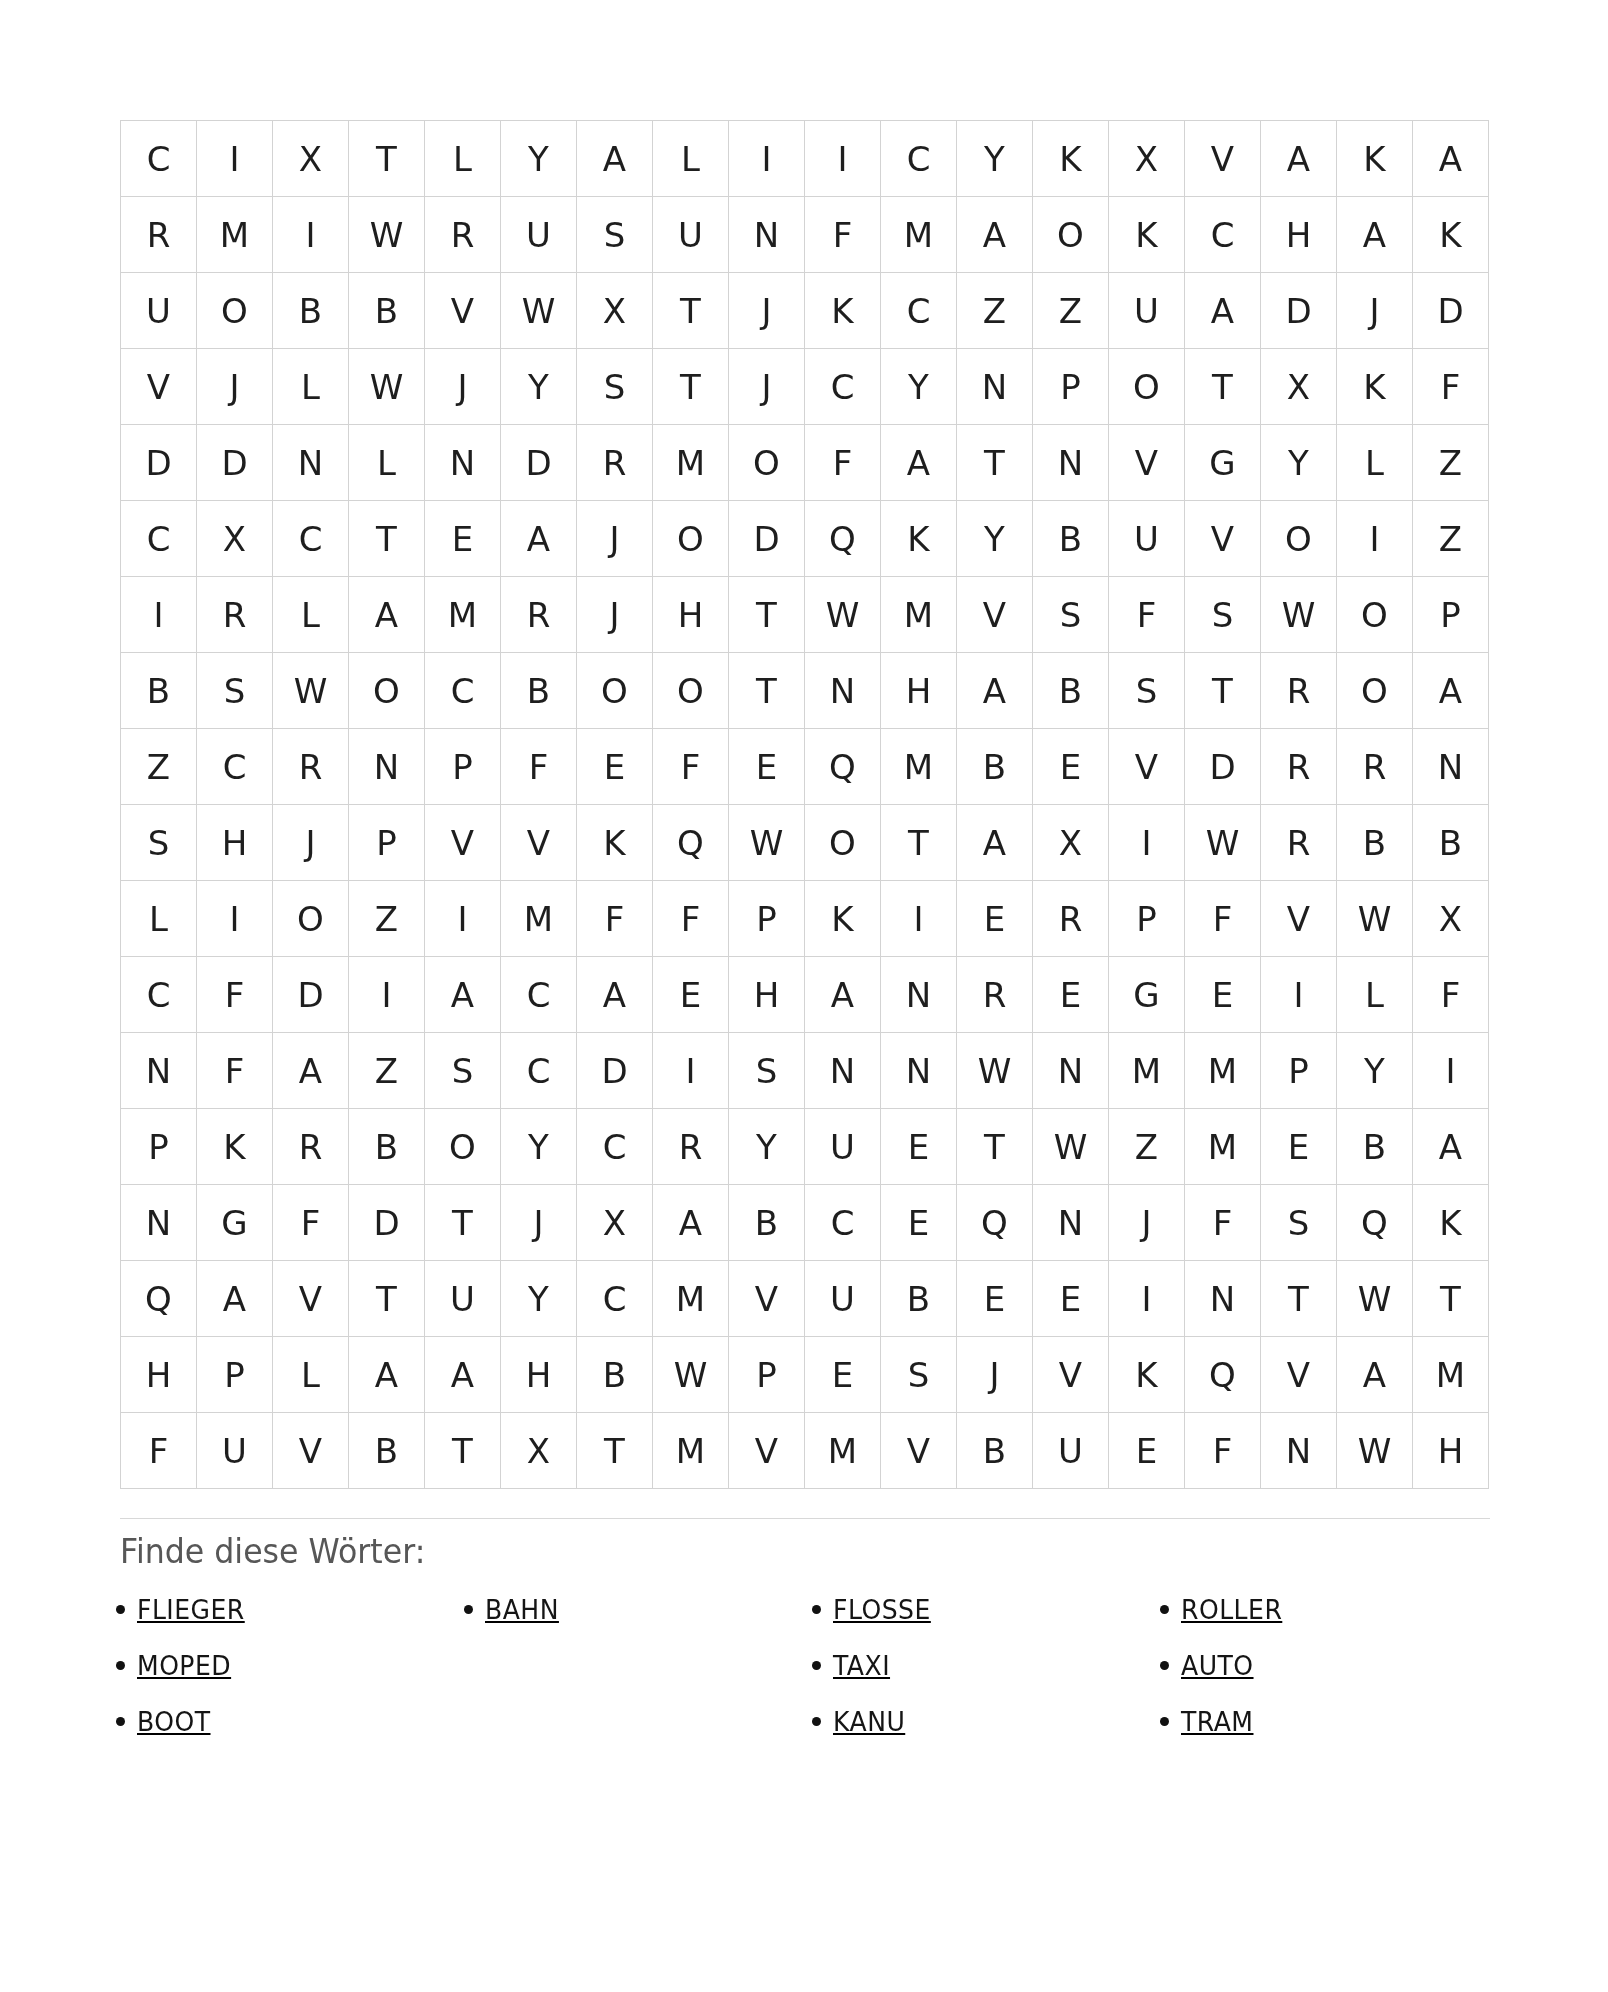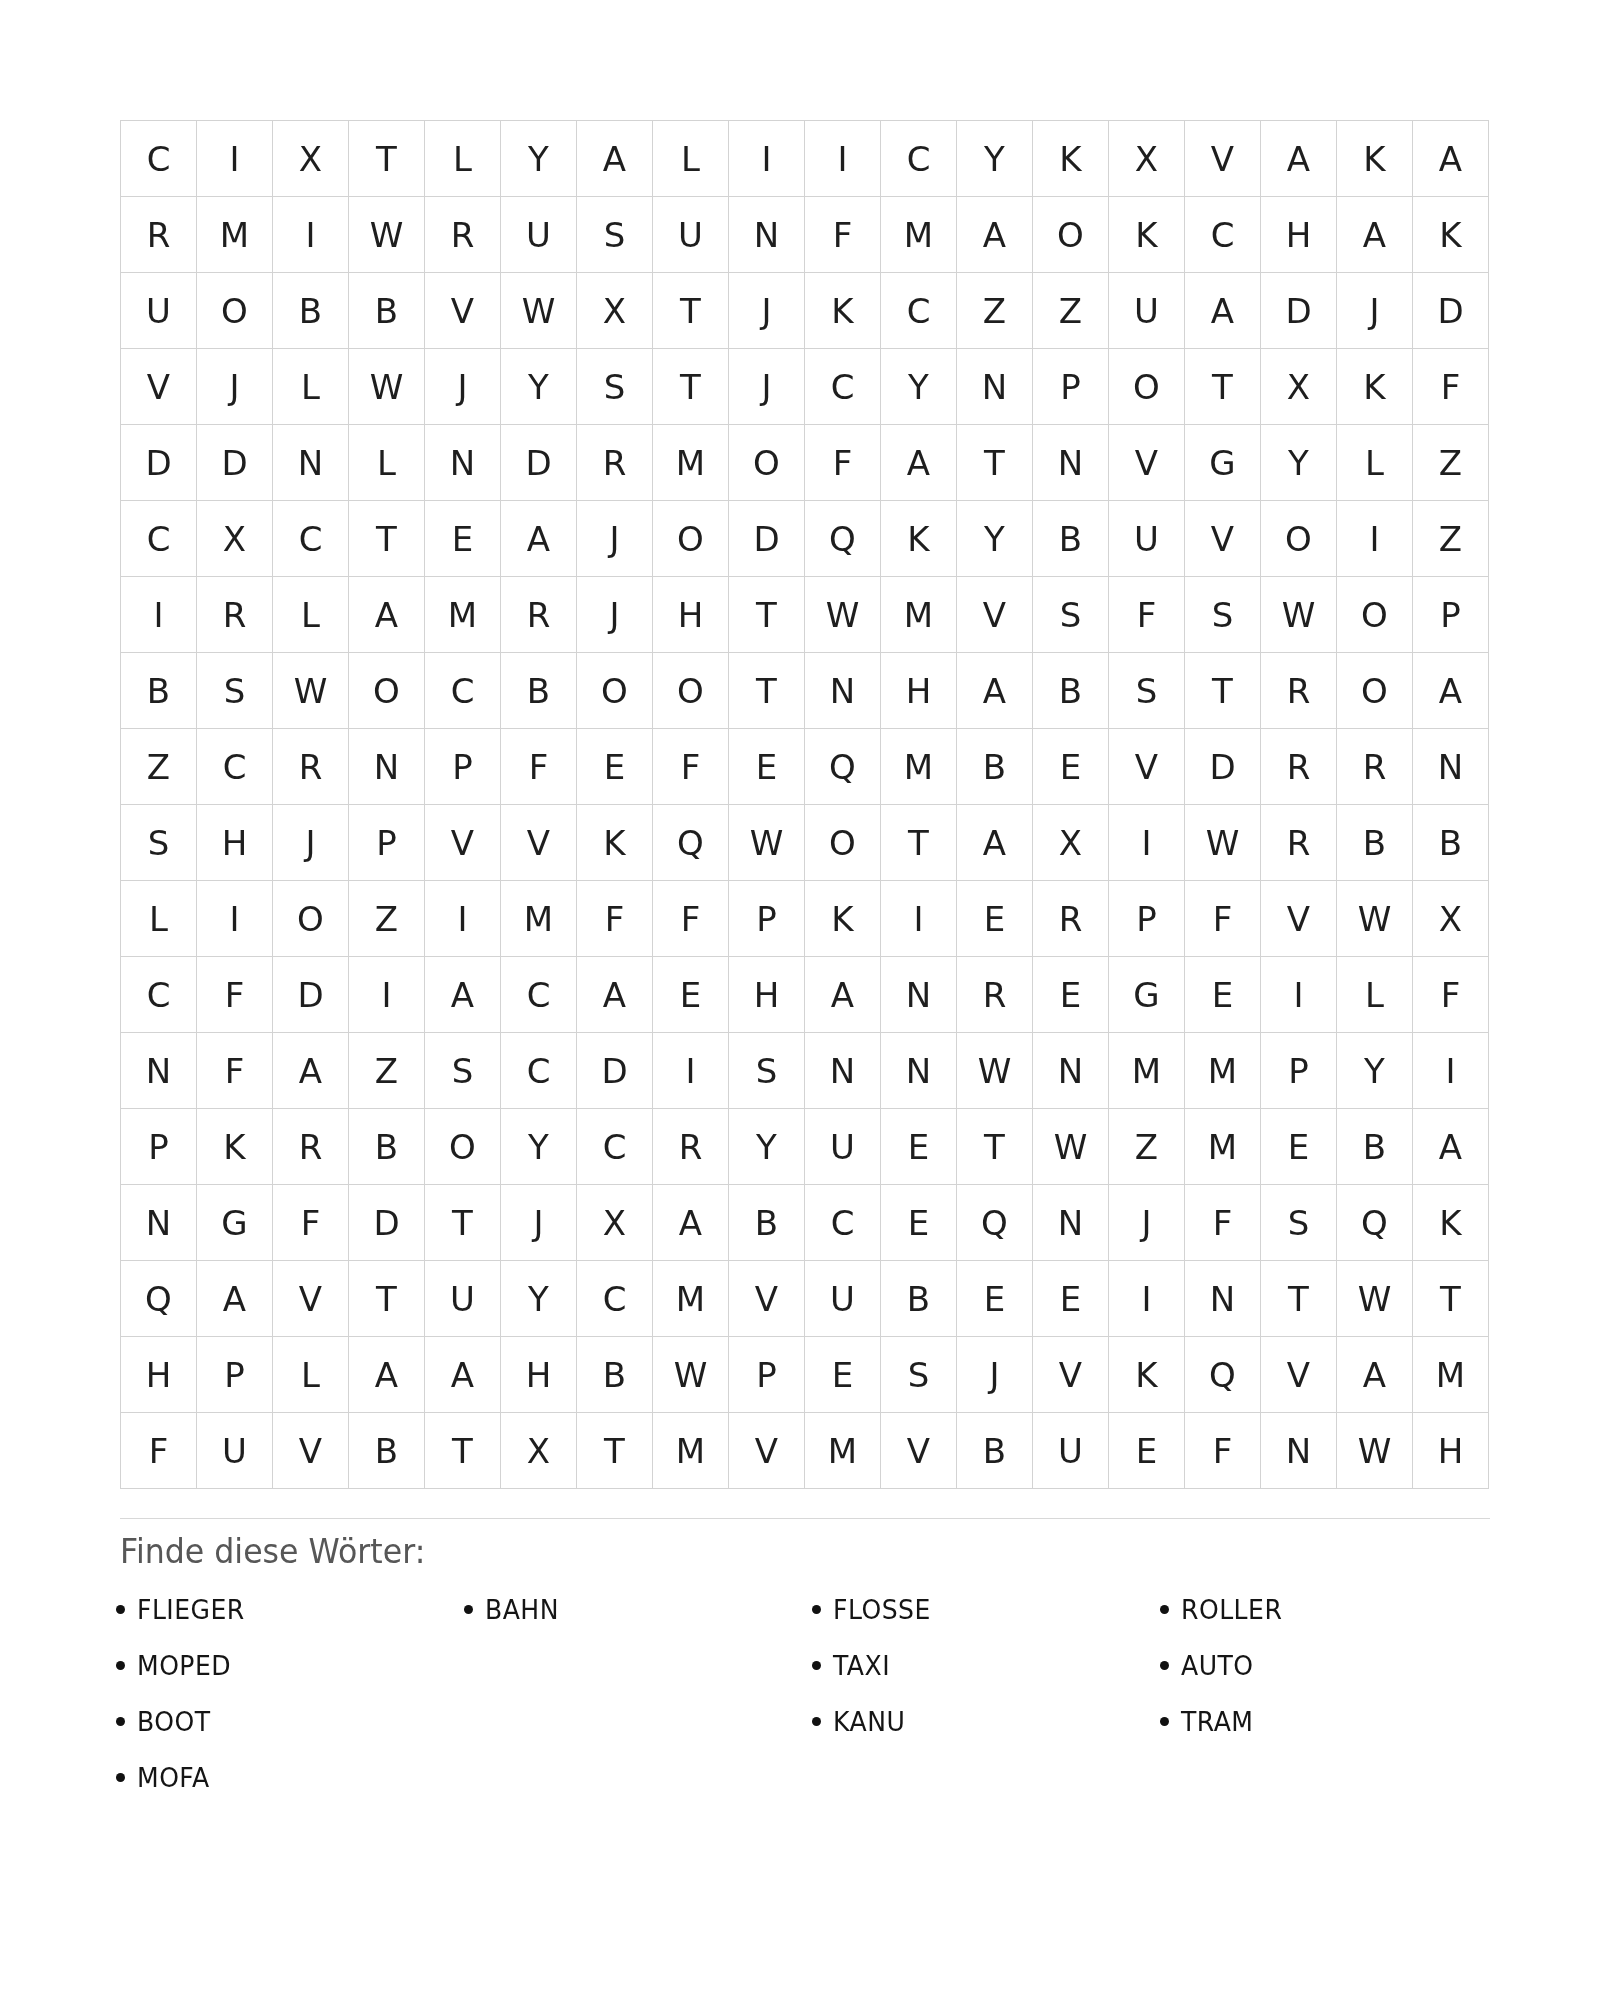--- a/index.html
+++ b/index.html
@@ -58,21 +58,21 @@
   
   .word-list {
     position: absolute; left: 116px; top: 1581px;
     display: grid;
     grid-template-columns: repeat(4, 348px);
     align-items: start;
   }
   .word-col { display: flex; flex-direction: column; }
   .word-item {
     height: 56px;
-    display: flex; align-items: center;
+    display: flex; align-items: center; text-decoration: underline;
   }
   .bullet {
     width: 9px; height: 9px; border-radius: 50%;
     background: #111;
     flex: 0 0 auto;
     margin-right: 12px;
   }
   .word-label {
     display: inline-block;
     font-size: 27px; line-height: 1;
@@ -425,24 +425,20 @@
           <span class="word-label">FLIEGER</span>
         </div>
         <div class="word-item">
           <span class="bullet"></span>
           <span class="word-label">MOPED</span>
         </div>
         <div class="word-item">
           <span class="bullet"></span>
           <span class="word-label">BOOT</span>
         </div>
-        <div class="word-item">
-          <span class="bullet"></span>
-          <span class="word-label">MOFA</span>
-        </div>
       </div>
       <div class="word-col">
         <div class="word-item">
           <span class="bullet"></span>
           <span class="word-label">BAHN</span>
         </div>
       </div>
       <div class="word-col">
         <div class="word-item">
           <span class="bullet"></span>

